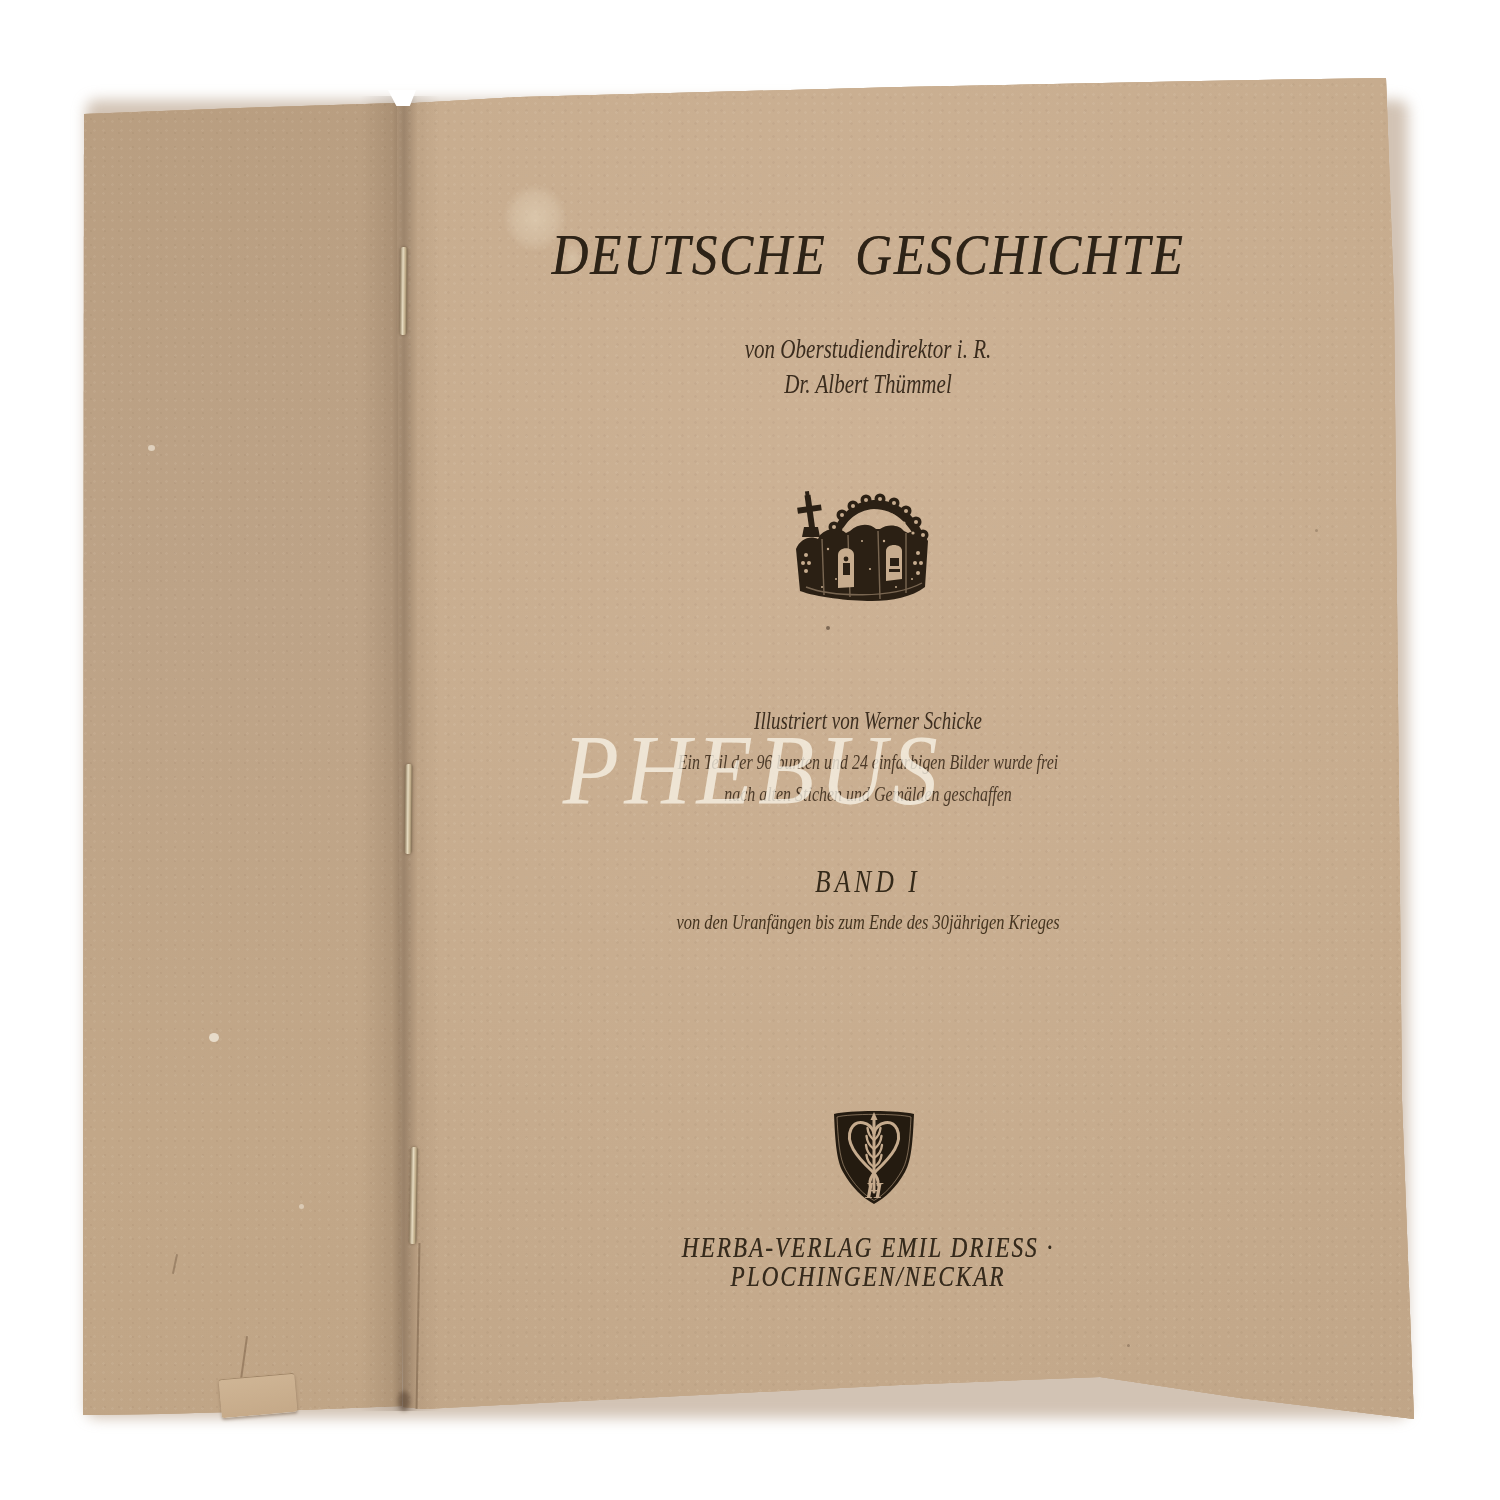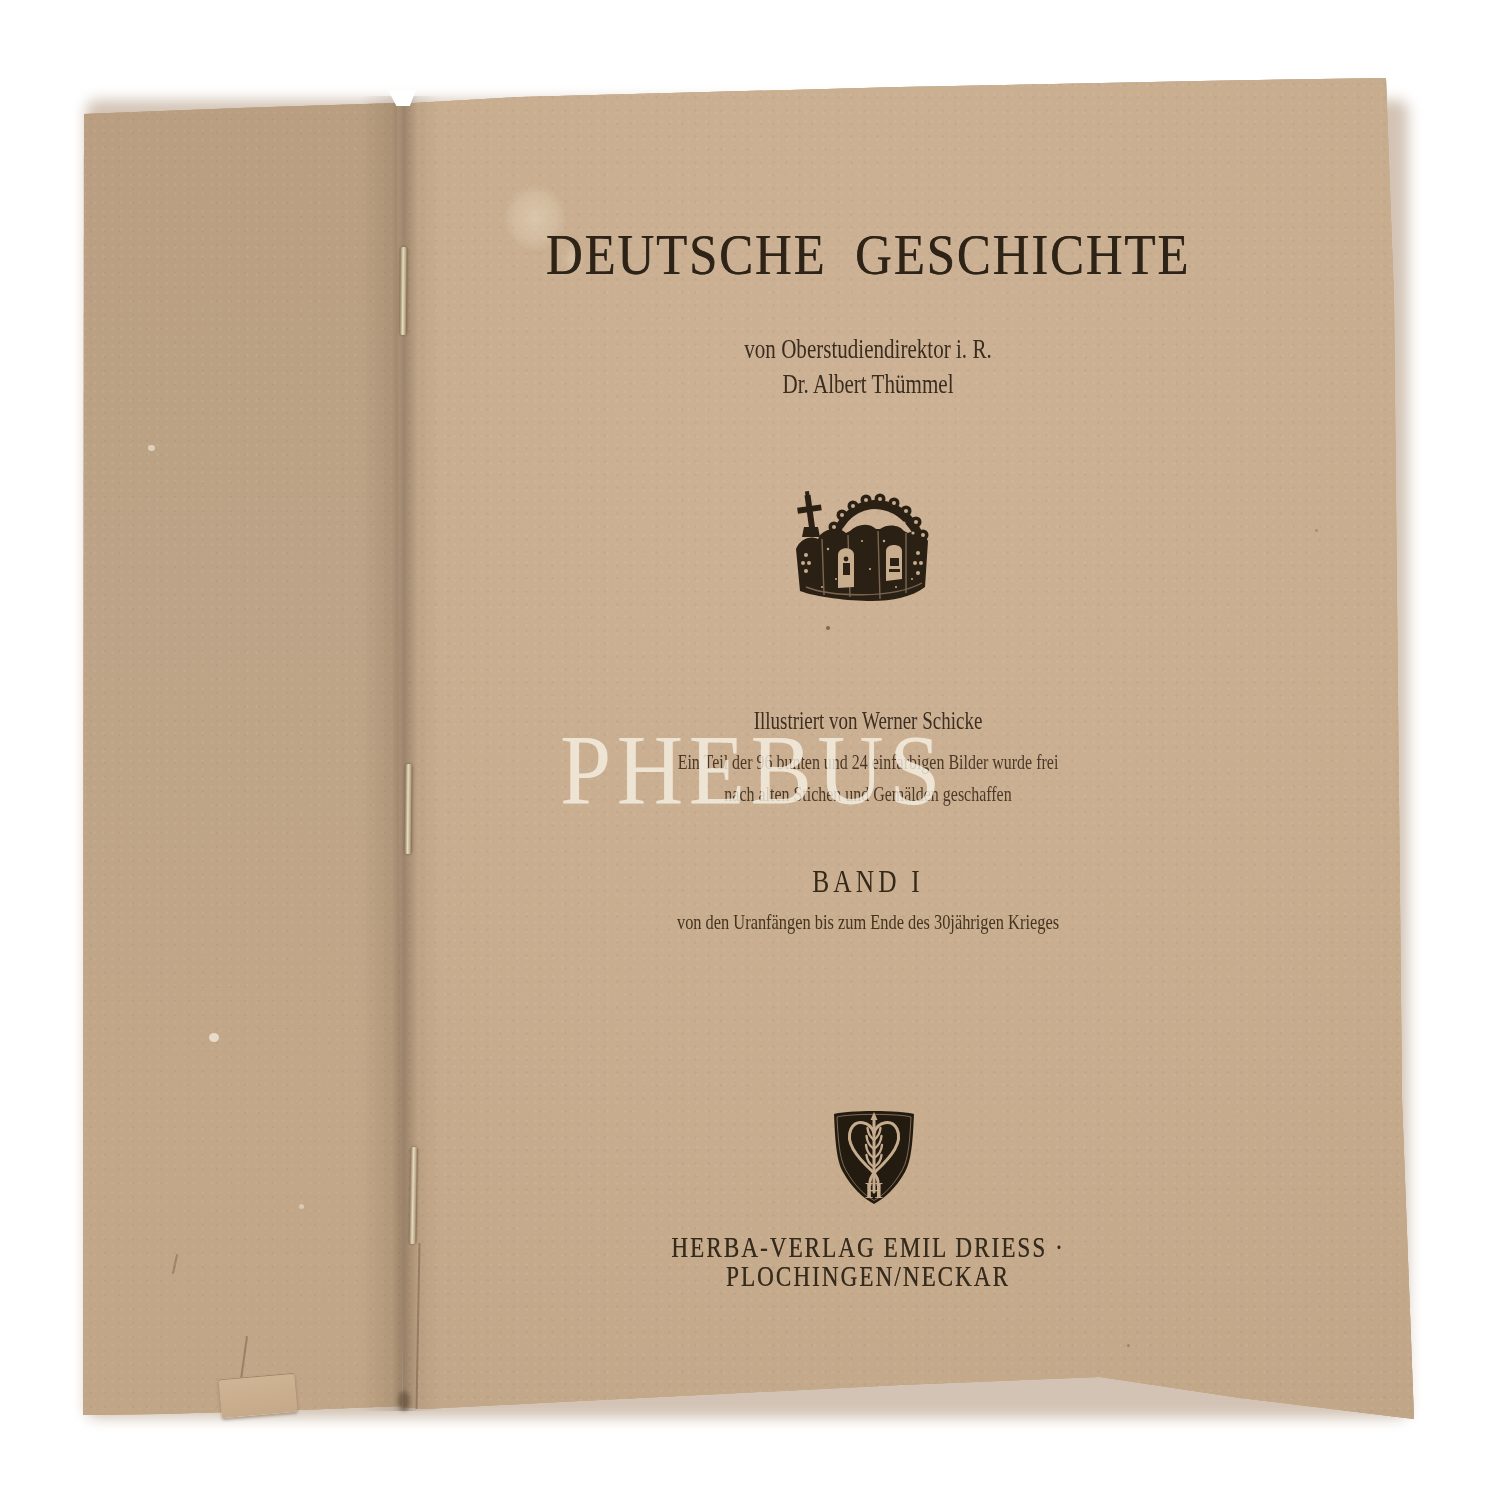--- a/index.html
+++ b/index.html
@@ -1,18 +1,18 @@
 <!DOCTYPE html>
 <html><head>
 <meta charset="utf-8">
 <style>
   html,body{margin:0;padding:0;}
   body{width:1500px;height:1500px;background:#ffffff;overflow:hidden;
        font-family:"Liberation Serif", serif;}
-  .canvas{position:absolute;left:0;top:0;width:1196px;height:1500px;background:#ffffff;}
+  .canvas{position:absolute;left:0;top:0;width:1196px;height:1500px;background:#ffffff;font-style:italic;}
 
   .book-shadow{position:absolute;left:86px;top:100px;width:1322px;height:1318px;
     background:rgba(165,135,105,0.5);border-radius:10px;filter:blur(7px);}
 
   .page{position:absolute;left:0;top:0;width:1500px;height:1500px;}
   .page-left{
     background-color:#bda283;
     background-image:
       radial-gradient(circle, rgba(255,246,228,0.07) 1px, transparent 1.6px),
       radial-gradient(circle, rgba(92,66,44,0.06) 1px, transparent 1.6px),

